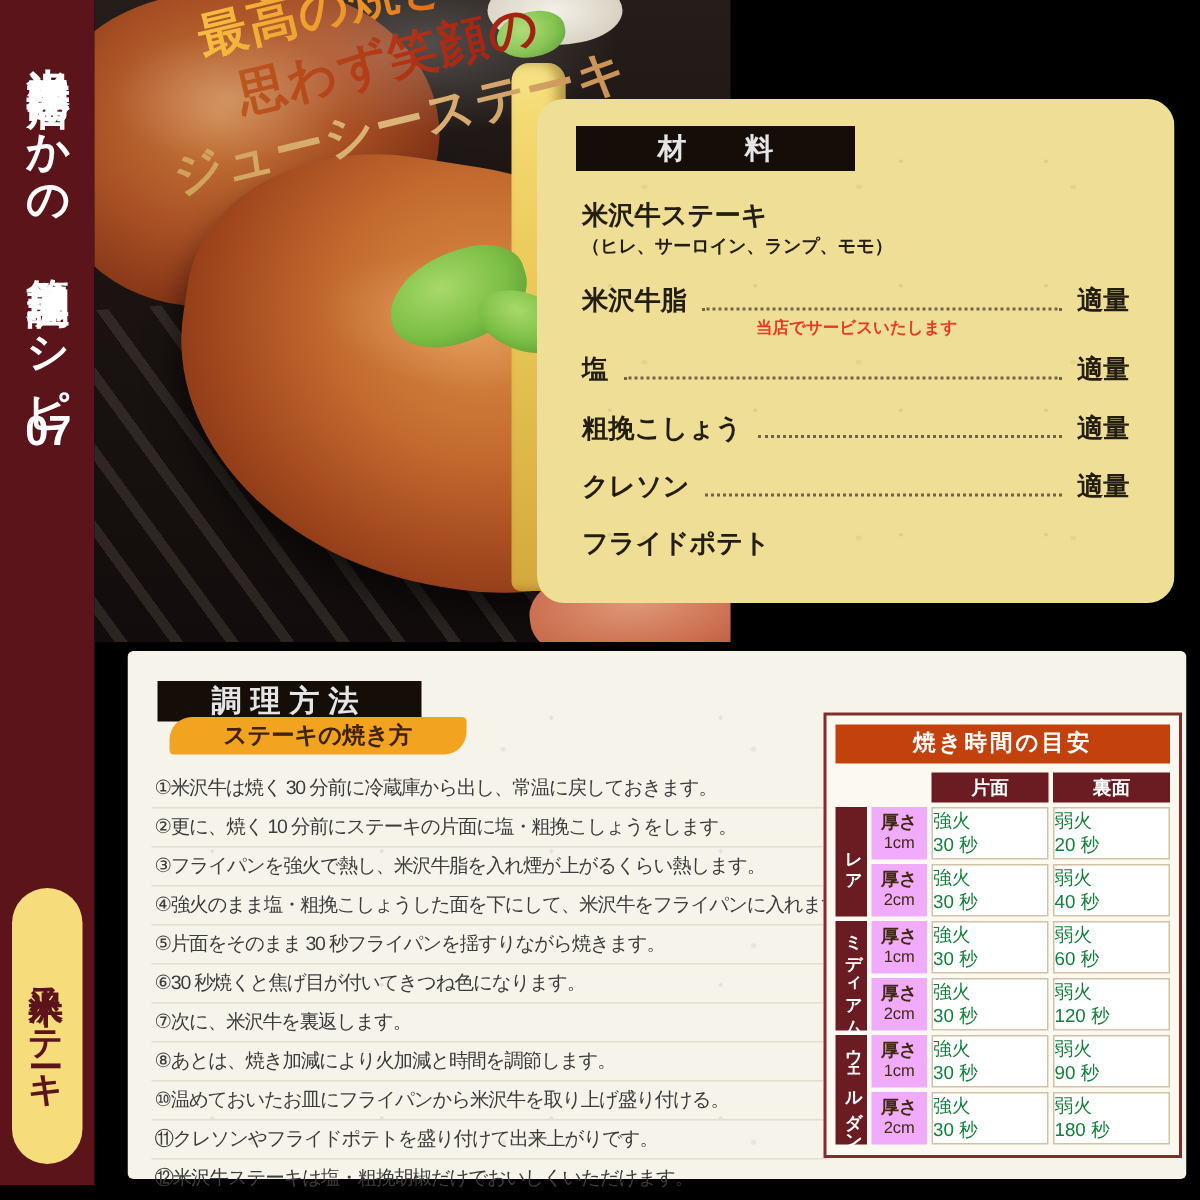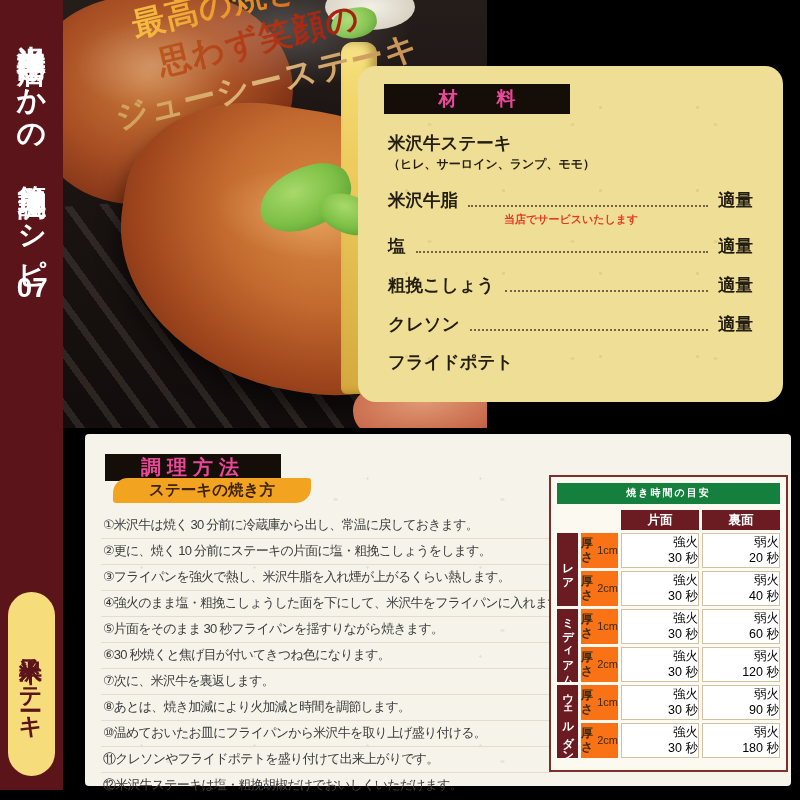--- a/index.html
+++ b/index.html
@@ -54,21 +54,21 @@
   .hl2 { margin-left:62px; background-image:linear-gradient(100deg,#bb5a1e 0%,#ab2712 60%,#971c10 100%); }
   .hl3 { margin-left:8px;  background-image:linear-gradient(100deg,#cfa057 0%,#dcb579 50%,#c89054 100%); }
 
   
   .ing-card { position:absolute; left:358px; top:66px; width:425px; height:336px;
               background-color:#efdf96;
               background-image:radial-gradient(rgba(150,130,55,.18) 1.5px, transparent 1.6px),
                                radial-gradient(rgba(150,130,55,.12) 2px, transparent 2.1px);
               background-size:97px 83px, 143px 117px;
               border-radius:18px; }
-  .black-box { background:#140d08; color:#ec4899; font-weight:bold; display:flex; align-items:center; justify-content:center; }
+  .black-box { background:#140d08; color:#e5e5e5; font-weight:bold; display:flex; align-items:center; justify-content:center; }
   .ing-header { margin:18px 0 0 26px; width:186px; height:30px; font-size:19px; letter-spacing:10px; padding-left:10px; }
   .ing-list { padding:17px 30px 0 30px; color:#241e12; }
   .ing-main-label { font-size:17.5px; font-weight:bold; line-height:1.4; }
   .ing-main-sub { font-size:12px; font-weight:bold; }
   .ing-row { display:flex; align-items:flex-end; margin-top:15px; }
   .ing-row .lab { font-size:17.5px; font-weight:bold; }
   .ing-row .leader { flex:1; border-bottom:2px dotted #6f6546; margin:0 10px 5px 10px; }
   .ing-row .amount { font-size:17.5px; font-weight:bold; }
   .ing-note { color:#e63a25; font-size:11px; font-weight:bold; line-height:1.1; margin-top:1px; }
   .note1 { margin-left:116px; margin-bottom:-6px; }
@@ -87,34 +87,34 @@
                 color:#3f2208; font-weight:bold; font-size:15.5px; display:flex; align-items:center; justify-content:center;
                 border-radius:15px 3px 15px 3px; }
   .steps { position:absolute; left:16px; top:79px; width:450px; list-style:none; font-size:13px; letter-spacing:-0.8px;
            color:#3c3c3c; }
   .steps li { padding:3px 0 4px 2px; border-bottom:1px solid #e2ddcc; white-space:nowrap; }
   .steps li:last-child { border-bottom:none; }
 
   
   .timing { position:absolute; left:464px; top:41px; width:239px; height:297px;
             background:#fcf9f1; border:2px solid #7e2f2b; padding:6px; }
-  .timing-title { background:#15803d; color:#fff; font-weight:bold; font-size:10px; text-align:center;
+  .timing-title { background:#c2410c; color:#fff; font-weight:bold; font-size:15px; text-align:center;
                   padding:3px 0 4px; letter-spacing:2px; }
   .tgrid { margin-top:6px; display:grid; grid-template-columns:21px 37px 1fr 1fr;
            grid-template-rows:20px repeat(6, 35px); gap:3px; }
   .th { background:#6b1c22; color:#fff; font-size:12.5px; font-weight:bold; display:flex; align-items:center; justify-content:center; }
   .th-spacer { grid-column:1 / 3; grid-row:1; }
   .gcell { background:#6b1c22; color:#fff; writing-mode:vertical-rl; text-orientation:upright;
            font-size:11.5px; font-weight:bold; display:flex; align-items:center; justify-content:center;
            grid-column:1; letter-spacing:1px; line-height:1; }
-  .tcell { background:#f97316; color:#402a10; font-weight:bold; font-size:12px; display:flex; 
+  .tcell { background:#f0abfc; color:#402a10; font-weight:bold; font-size:12px; display:flex; flex-direction:column;
            align-items:center; justify-content:center; line-height:1.15; grid-column:2; }
   .tcell .size { font-size:11px; font-weight:normal; }
-  .vcell { background:#fff; border:1px solid #cfc2a6; display:flex; flex-direction:column; align-items:flex-end;
-           justify-content:center; font-size:12.5px; color:#000000; line-height:1.25; }
+  .vcell { background:#fff; border:1px solid #cfc2a6; display:flex; flex-direction:column; align-items:flex-start;
+           justify-content:center; font-size:12.5px; color:#15803d; line-height:1.25; }
 </style>
 </head>
 <body>
 
 <div class="page">
 
   <aside class="sidebar">
     <div class="v-title">
       <span>米沢牛専門店さかの</span><span class="sub"><span>簡単調理レシピ</span><span class="tcy">07</span></span>
     </div>

